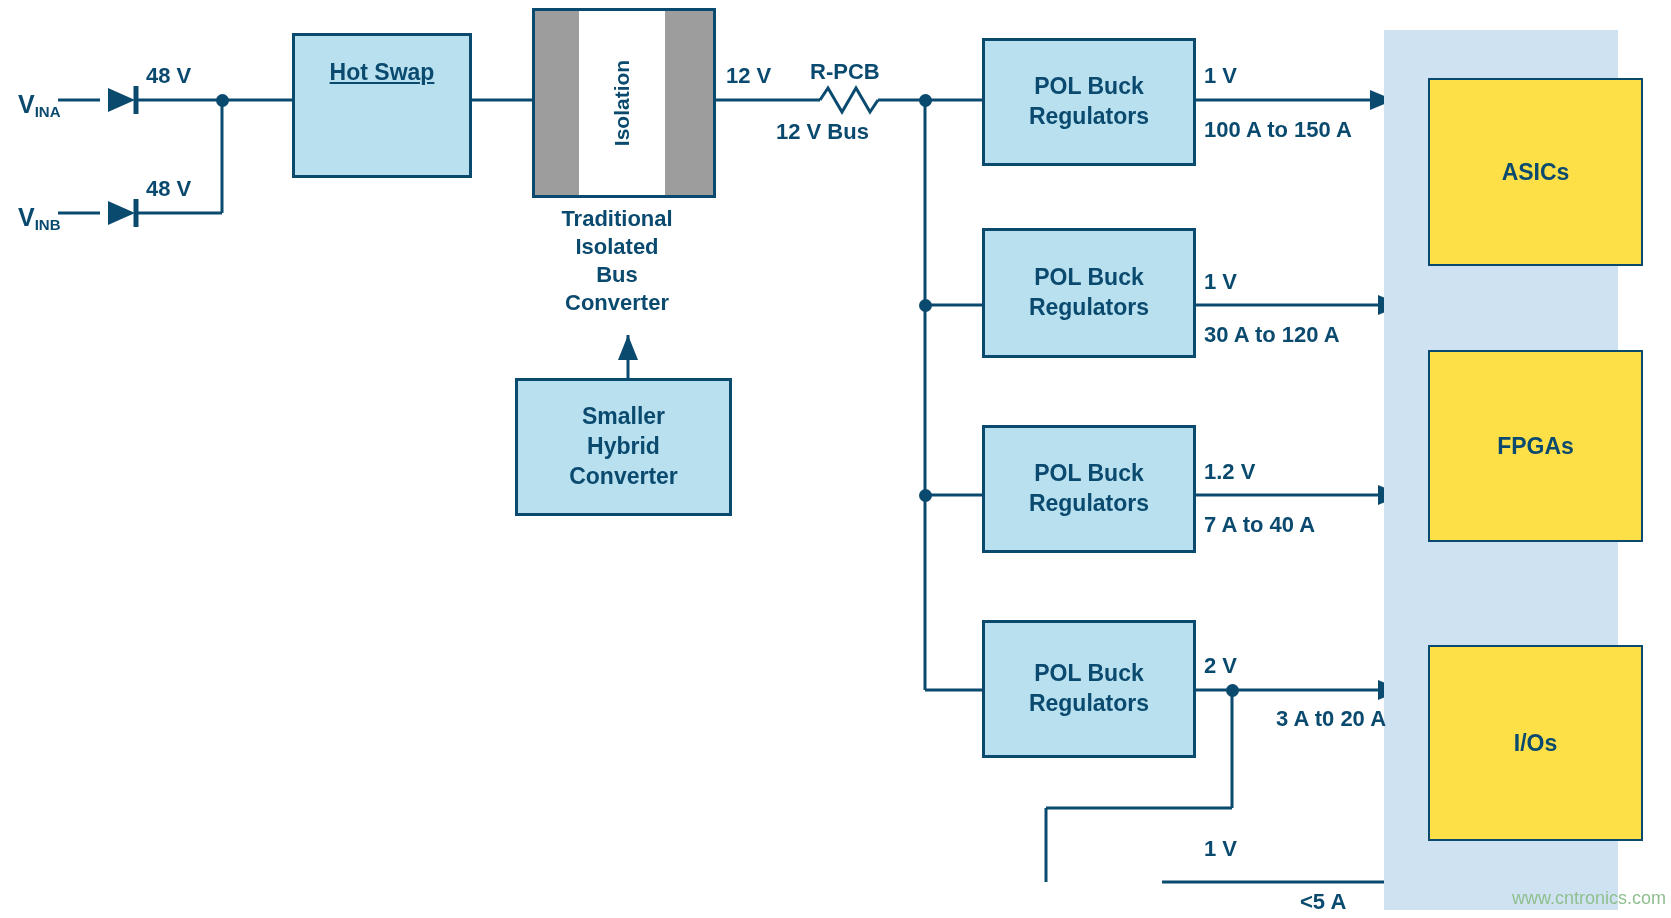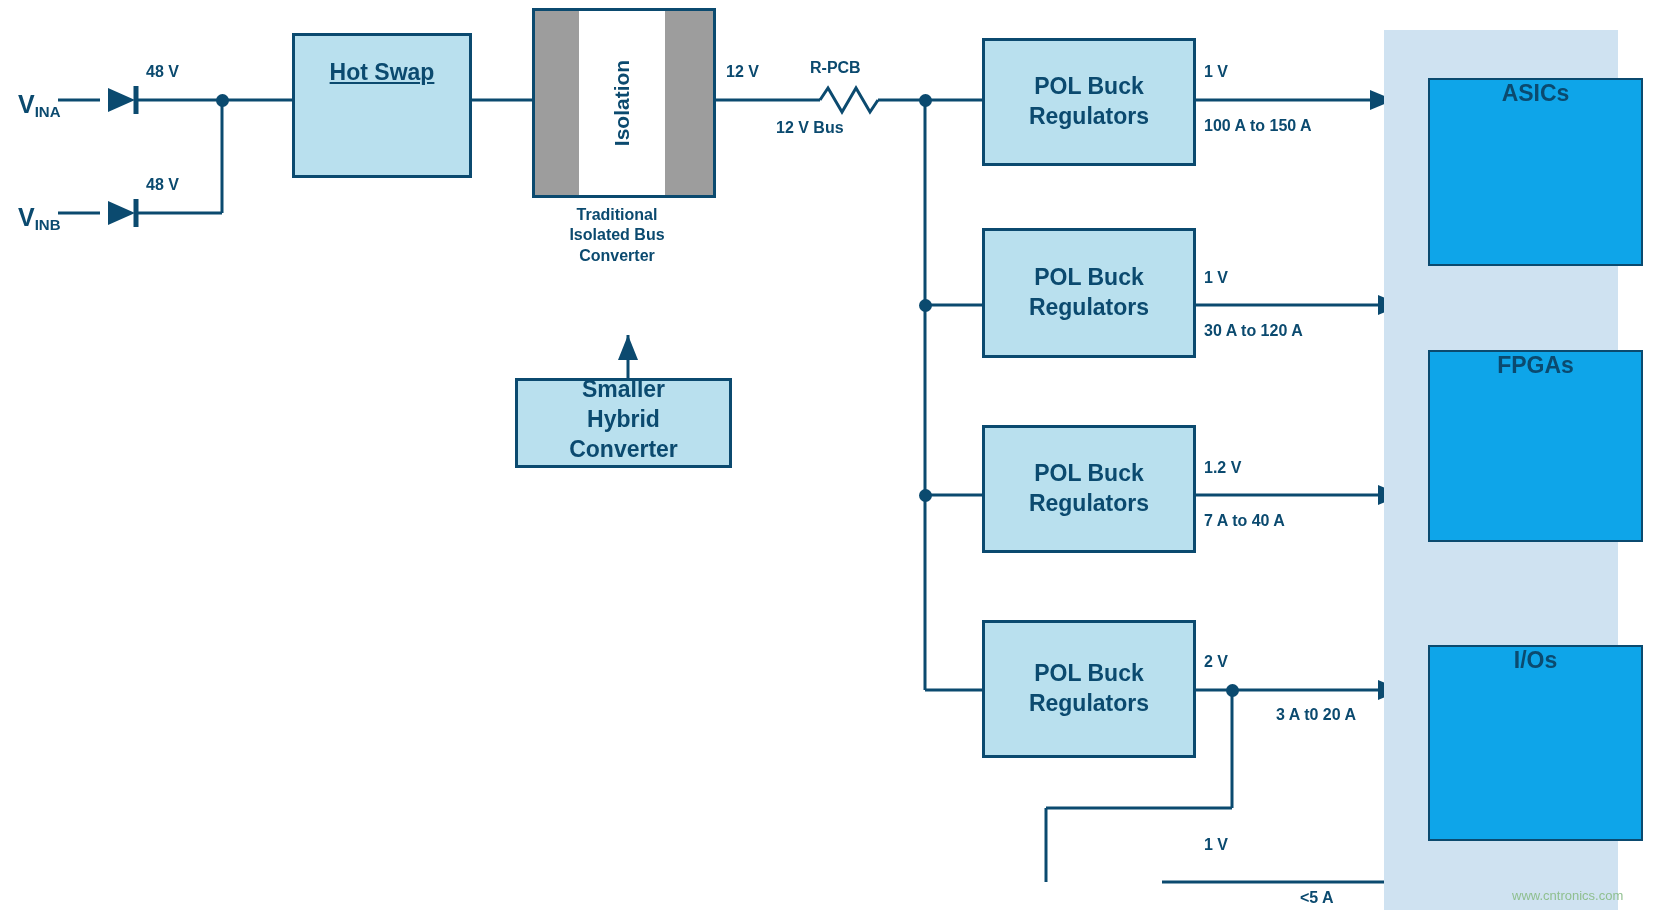--- a/index.html
+++ b/index.html
@@ -14,21 +14,21 @@
     position: relative;
     width: 1671px;
     height: 918px;
     background: #ffffff;
     overflow: hidden;
   }
   .lbl {
     position: absolute;
     color: #0b4a6f;
     font-weight: bold;
-    font-size: 16px;
+    font-size: 22px;
     line-height: 1.28;
     white-space: nowrap;
   }
   .box {
     position: absolute;
     box-sizing: border-box;
     border: 3px solid #0b4a6f;
     background: #b9e0ee;
     display: flex;
     align-items: center;
@@ -36,23 +36,23 @@
     text-align: center;
     color: #0b4a6f;
     font-weight: bold;
     font-size: 23px;
     line-height: 1.3;
   }
   .chipbox {
     position: absolute;
     box-sizing: border-box;
     border: 2px solid #0b4a6f;
-    background: #0ea5e9;
-    display: flex;
-    align-items: flex-start;
+    background: #fde047;
+    display: flex;
+    align-items: center;
     justify-content: center;
     color: #0b4a6f;
     font-weight: bold;
     font-size: 23px;
   }
   .loadpanel {
     position: absolute;
     background: #cfe2f1;
     box-sizing: border-box;
   }
@@ -88,21 +88,21 @@
     font-size: 21px;
     white-space: nowrap;
   }
   .subd {
     font-size: 15px;
     vertical-align: -4px;
   }
   .watermark {
     position: absolute;
     color: #8fbf8f;
-    font-size: 13px;
+    font-size: 18px;
     font-family: "Liberation Sans", sans-serif;
   }
   svg.ov {
     position: absolute;
     left: 0;
     top: 0;
     width: 1671px;
     height: 918px;
     pointer-events: none;
   }
@@ -219,21 +219,21 @@
     </div>
     <div class="isoBar" style="width:50px;"></div>
   </div>
 
   <div class="lbl" style="left:552px; top:205px; text-align:center; width:130px; white-space:normal;">
     <div>Traditional</div>
     <div>Isolated Bus</div>
     <div>Converter</div>
   </div>
 
-  <div class="box" style="left:515px; top:378px; width:217px; height:90px; flex-direction:column;justify-content:flex-end;">
+  <div class="box" style="left:515px; top:378px; width:217px; height:138px; flex-direction:column;">
     <span>Smaller</span>
     <span>Hybrid</span>
     <span>Converter</span>
   </div>
 
   <div class="lbl" style="left:726px; top:62px;">12 V</div>
   <div class="lbl" style="left:810px; top:58px;">R-PCB</div>
   <div class="lbl" style="left:756px; top:118px;margin-left:20px;">12 V Bus</div>
 
   <div class="box" style="left:982px; top:38px; width:214px; height:128px; flex-direction:column;">

